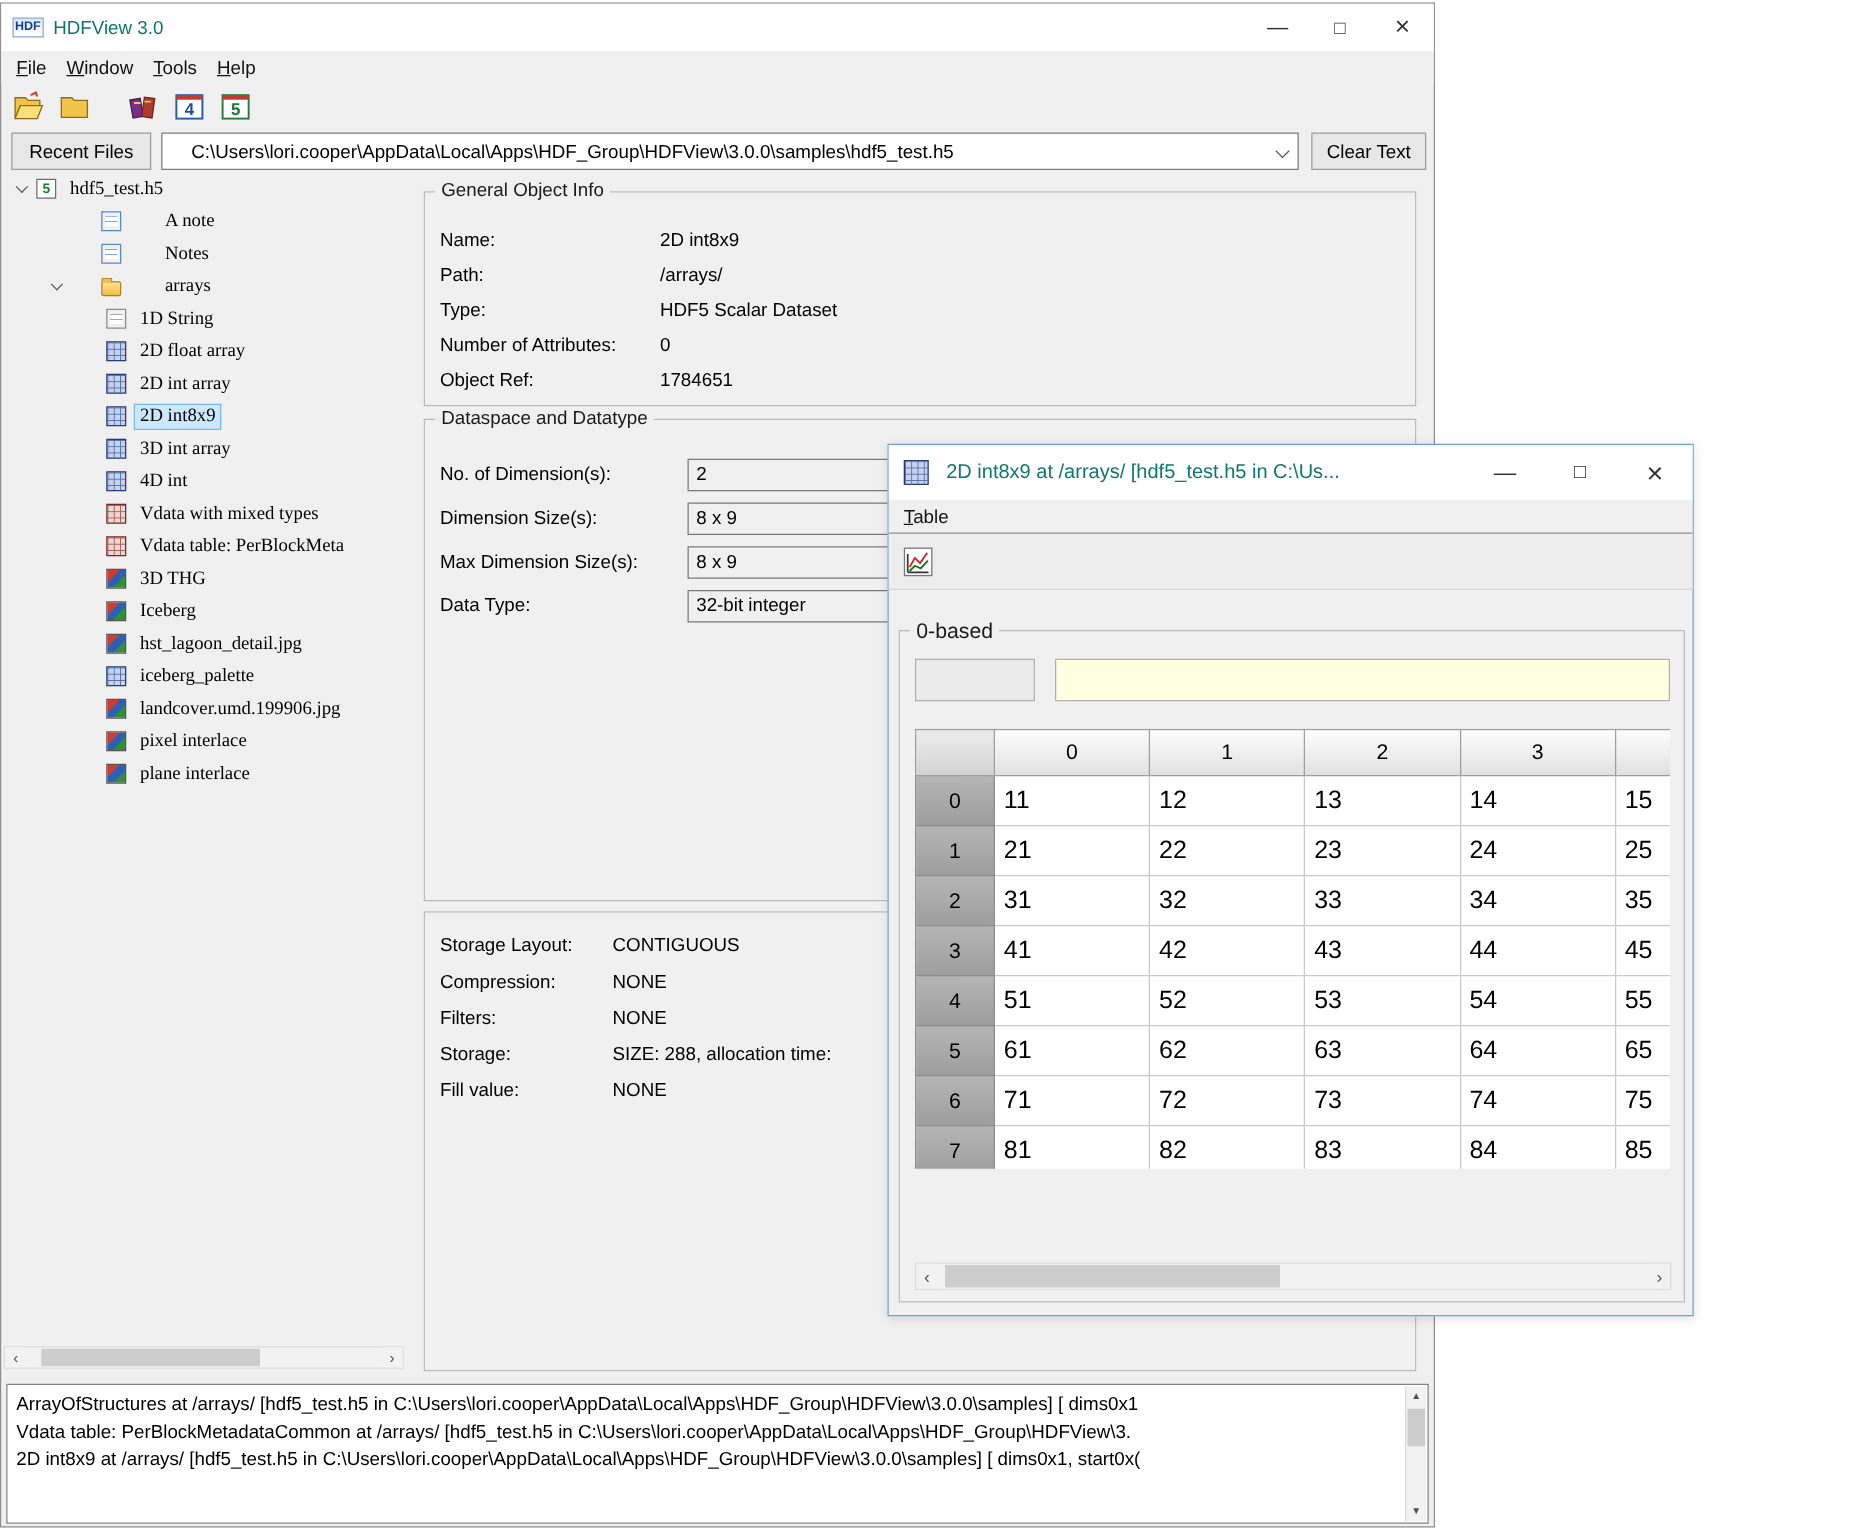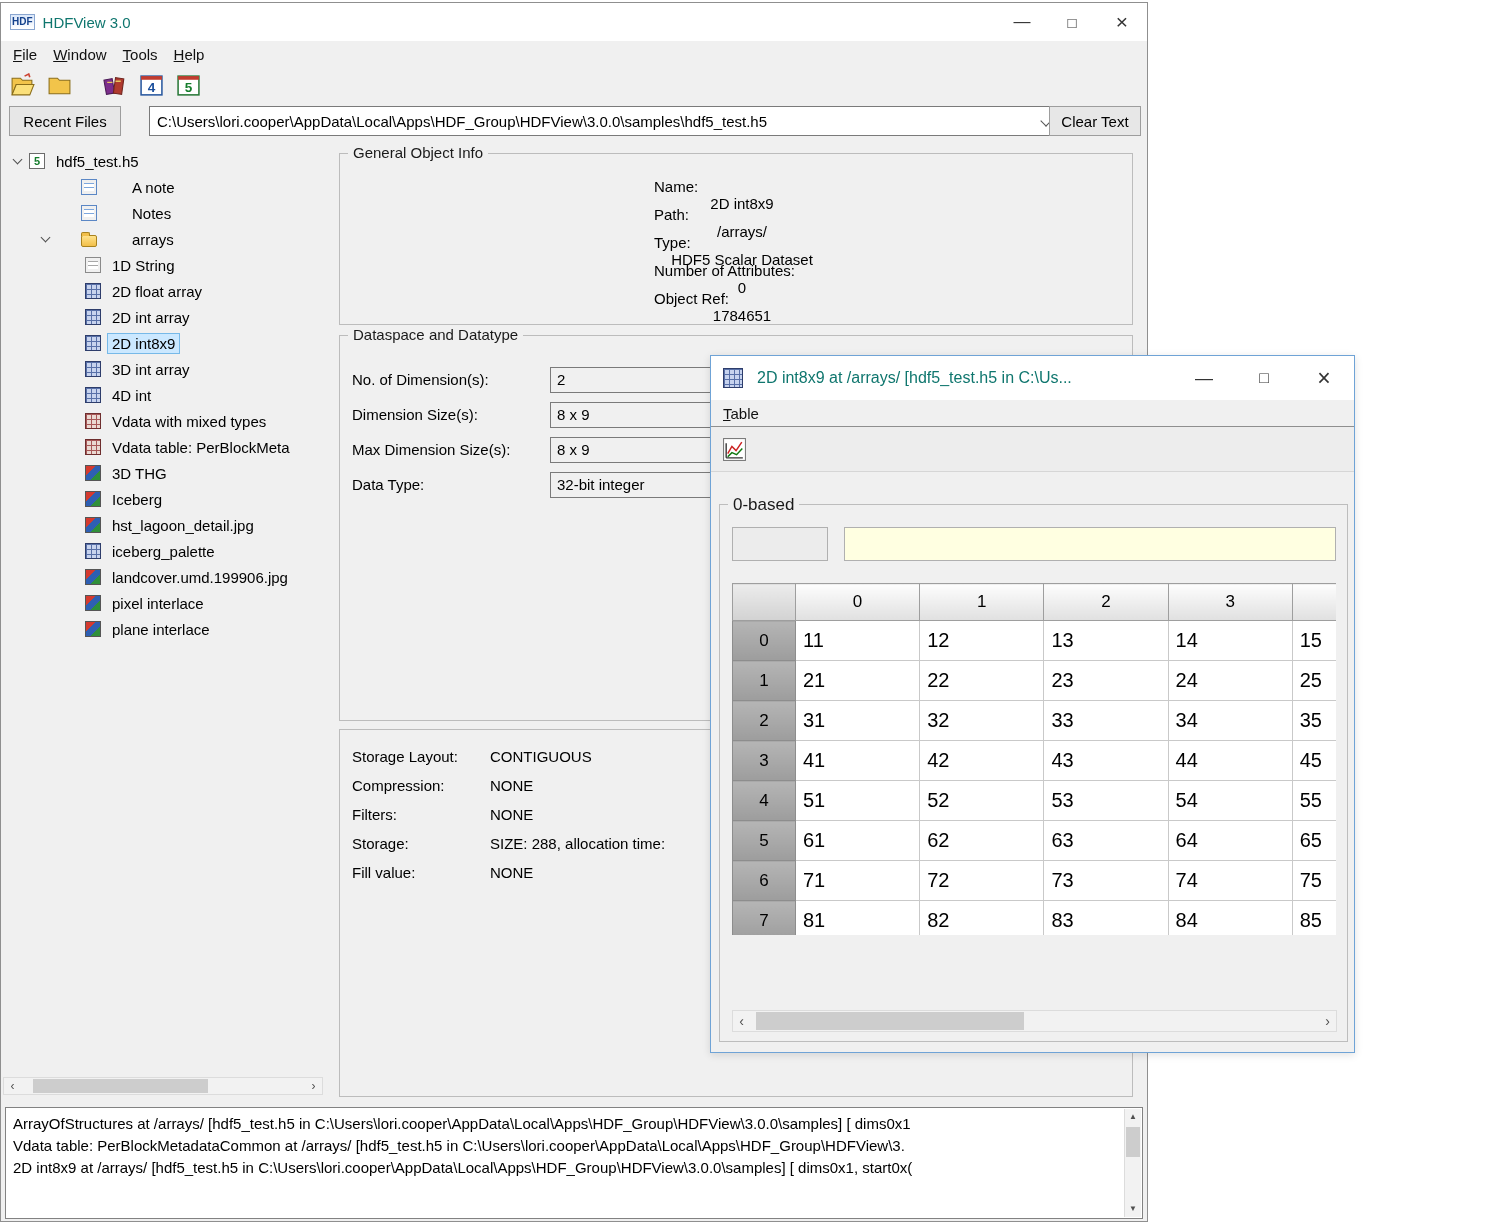--- a/index.html
+++ b/index.html
@@ -20,27 +20,27 @@
   .mw .menubar{top:38px;}
   .toolbar{position:absolute;left:0;top:64px;right:0;height:36px;display:flex;align-items:center;padding-left:8px;}
   .tbicon{width:27px;height:27px;margin-right:10px;display:inline-flex;align-items:center;justify-content:center;}
   .tbicon svg{width:25px;height:25px;}
   .tb-gap{width:18px;}
 
   .pathbar{position:absolute;left:0;top:100px;right:0;height:38px;}
   .btn{position:absolute;height:30px;background:#e7e7e7;border:1px solid #9d9d9d;font-size:15px;color:#000;display:flex;align-items:center;justify-content:center;box-sizing:border-box;}
   .recent-btn{left:8px;top:3px;width:112px;}
   .clear-btn{left:1048px;top:3px;width:92px;}
-  .combo{position:absolute;left:128px;top:3px;width:910px;height:30px;background:#ffffff;border:1px solid #7a7a7a;box-sizing:border-box;font-size:15px;display:flex;align-items:center;padding-left:7px;color:#000;margin-left:20px;}
+  .combo{position:absolute;left:128px;top:3px;width:910px;height:30px;background:#ffffff;border:1px solid #7a7a7a;box-sizing:border-box;font-size:15px;display:flex;align-items:center;padding-left:23px;color:#000;}
   .combo-text{white-space:nowrap;overflow:hidden;flex:1;}
   .combo-arrow{width:22px;height:100%;position:relative;flex:none;}
   .combo-arrow::before{content:"";position:absolute;left:6px;top:10px;width:7px;height:7px;border-right:1.5px solid #555;border-bottom:1.5px solid #555;transform:rotate(45deg);}
 
   
-  .tree{position:absolute;left:2px;top:142px;width:320px;height:930px;overflow:hidden;padding-top:3px;}
+  .tree{position:absolute;left:2px;top:132px;width:320px;height:930px;overflow:hidden;padding-top:3px;font-family:Liberation Serif, serif;}
   .titem{display:flex;align-items:center;height:26px;font-size:15px;color:#000;white-space:nowrap;}
   .lv0{padding-left:6px;}.lv1{padding-left:34px;gap:24px;}.lv2{padding-left:62px;}
   .exp{width:18px;height:18px;flex:none;position:relative;}
   .exp.open::before{content:"";position:absolute;left:5px;top:4px;width:6px;height:6px;border-right:1.6px solid #505050;border-bottom:1.6px solid #505050;transform:rotate(45deg);}
   .exp.closed::before{content:"";position:absolute;left:4px;top:5px;width:6px;height:6px;border-right:1.6px solid #8a8a8a;border-bottom:1.6px solid #8a8a8a;transform:rotate(-45deg);}
   .ticon{width:16px;height:16px;margin:0 6px 0 2px;flex:none;position:relative;box-sizing:border-box;}
   .tlabel{padding:1px 4px;border:1px solid transparent;}
   .tlabel.sel{background:#cbe8ff;border:1px solid #77b9e8;}
 
   [data-icon="hdf5-file-icon"]{border:1px solid #6b6b6b;background:#fff;}
@@ -51,21 +51,21 @@
   [data-icon="folder-open-icon"]::before,[data-icon="folder-closed-icon"]::before{content:"";position:absolute;top:-4px;left:-1px;width:7px;height:3px;background:#f2bf4a;border:1px solid #a8821d;border-bottom:none;border-radius:2px 2px 0 0;}
   [data-icon="dataset-icon"]{border:1px solid #2e3d6b;background:#c7d3ee;background-image:linear-gradient(to right,#5870a8 1px,transparent 1px),linear-gradient(to bottom,#5870a8 1px,transparent 1px);background-size:5px 5px;}
   [data-icon="table-icon"]{border:1px solid #6e2e2e;background:#ead9d2;background-image:linear-gradient(to right,#a85858 1px,transparent 1px),linear-gradient(to bottom,#a85858 1px,transparent 1px);background-size:5px 5px;}
   [data-icon="image-icon"]{border:1px solid #555;background:linear-gradient(135deg,#d43a2f 0 35%,#2e5fb3 35% 65%,#2f8f3a 65% 100%);}
 
   
   .fs{position:absolute;border:1px solid #bcbcbc;box-sizing:border-box;}
   .fs-legend{position:absolute;top:-10px;left:8px;background:#f0f0f0;padding:0 5px;font-size:15px;color:#1a1a1a;}
   .frow{display:flex;align-items:center;font-size:15px;color:#000;padding-left:12px;}
   .g-rows{padding-top:24px;}
-  .g-rows .frow{height:28px;flex-direction:column;}
+  .g-rows .frow{height:28px;}
   .g-rows .flabel{width:176px;flex:none;}
   .d-rows{padding-top:26px;}
   .d-rows .frow{height:35px;}
   .d-rows .flabel{width:198px;flex:none;}
   .finput{width:280px;height:24px;line-height:24px;background:#f0f0f0;border:1px solid #7a7a7a;padding:0 6px;box-sizing:content-box;font-size:15px;}
   .s-rows{padding-top:12px;}
   .s-rows .frow{height:29px;}
   .s-rows .flabel{width:138px;flex:none;}
 
   

